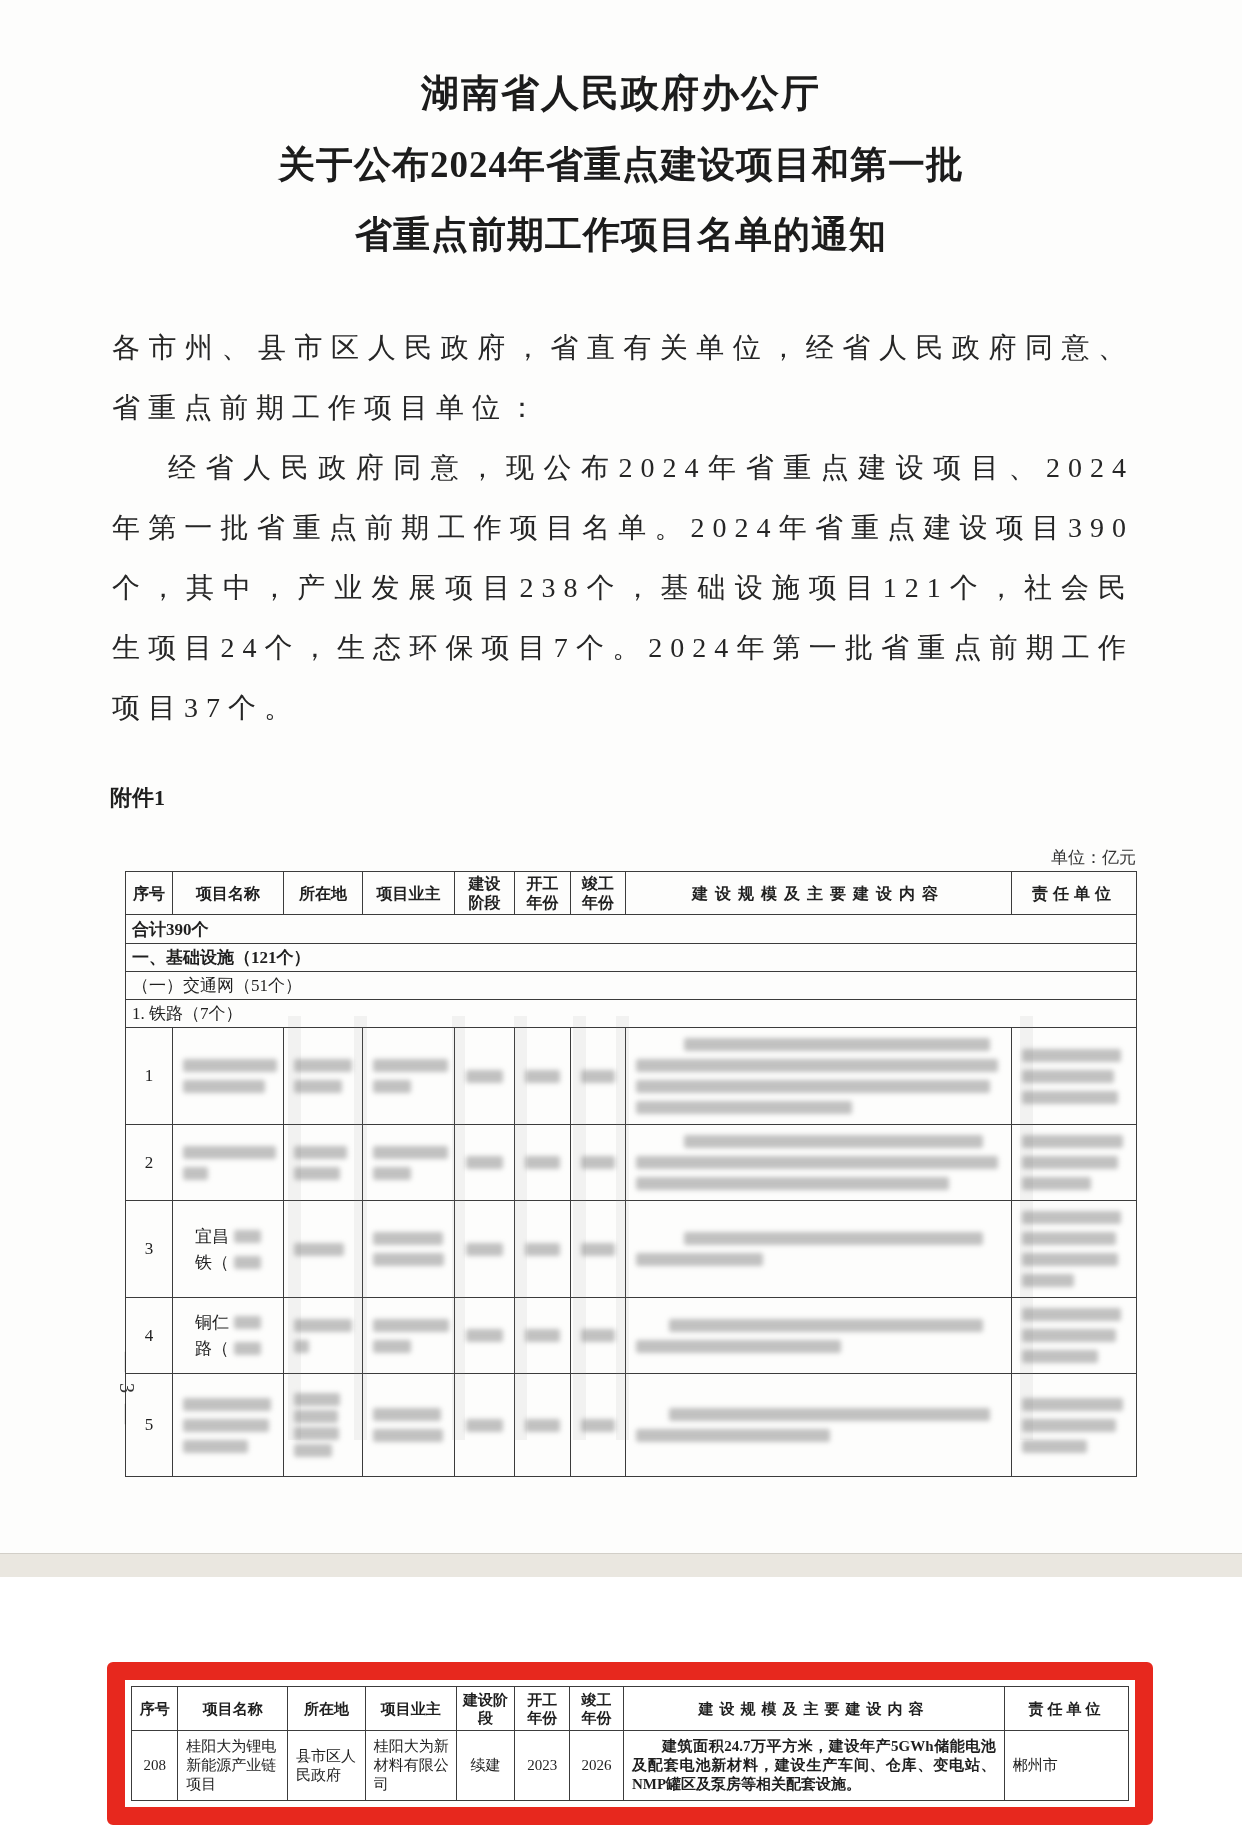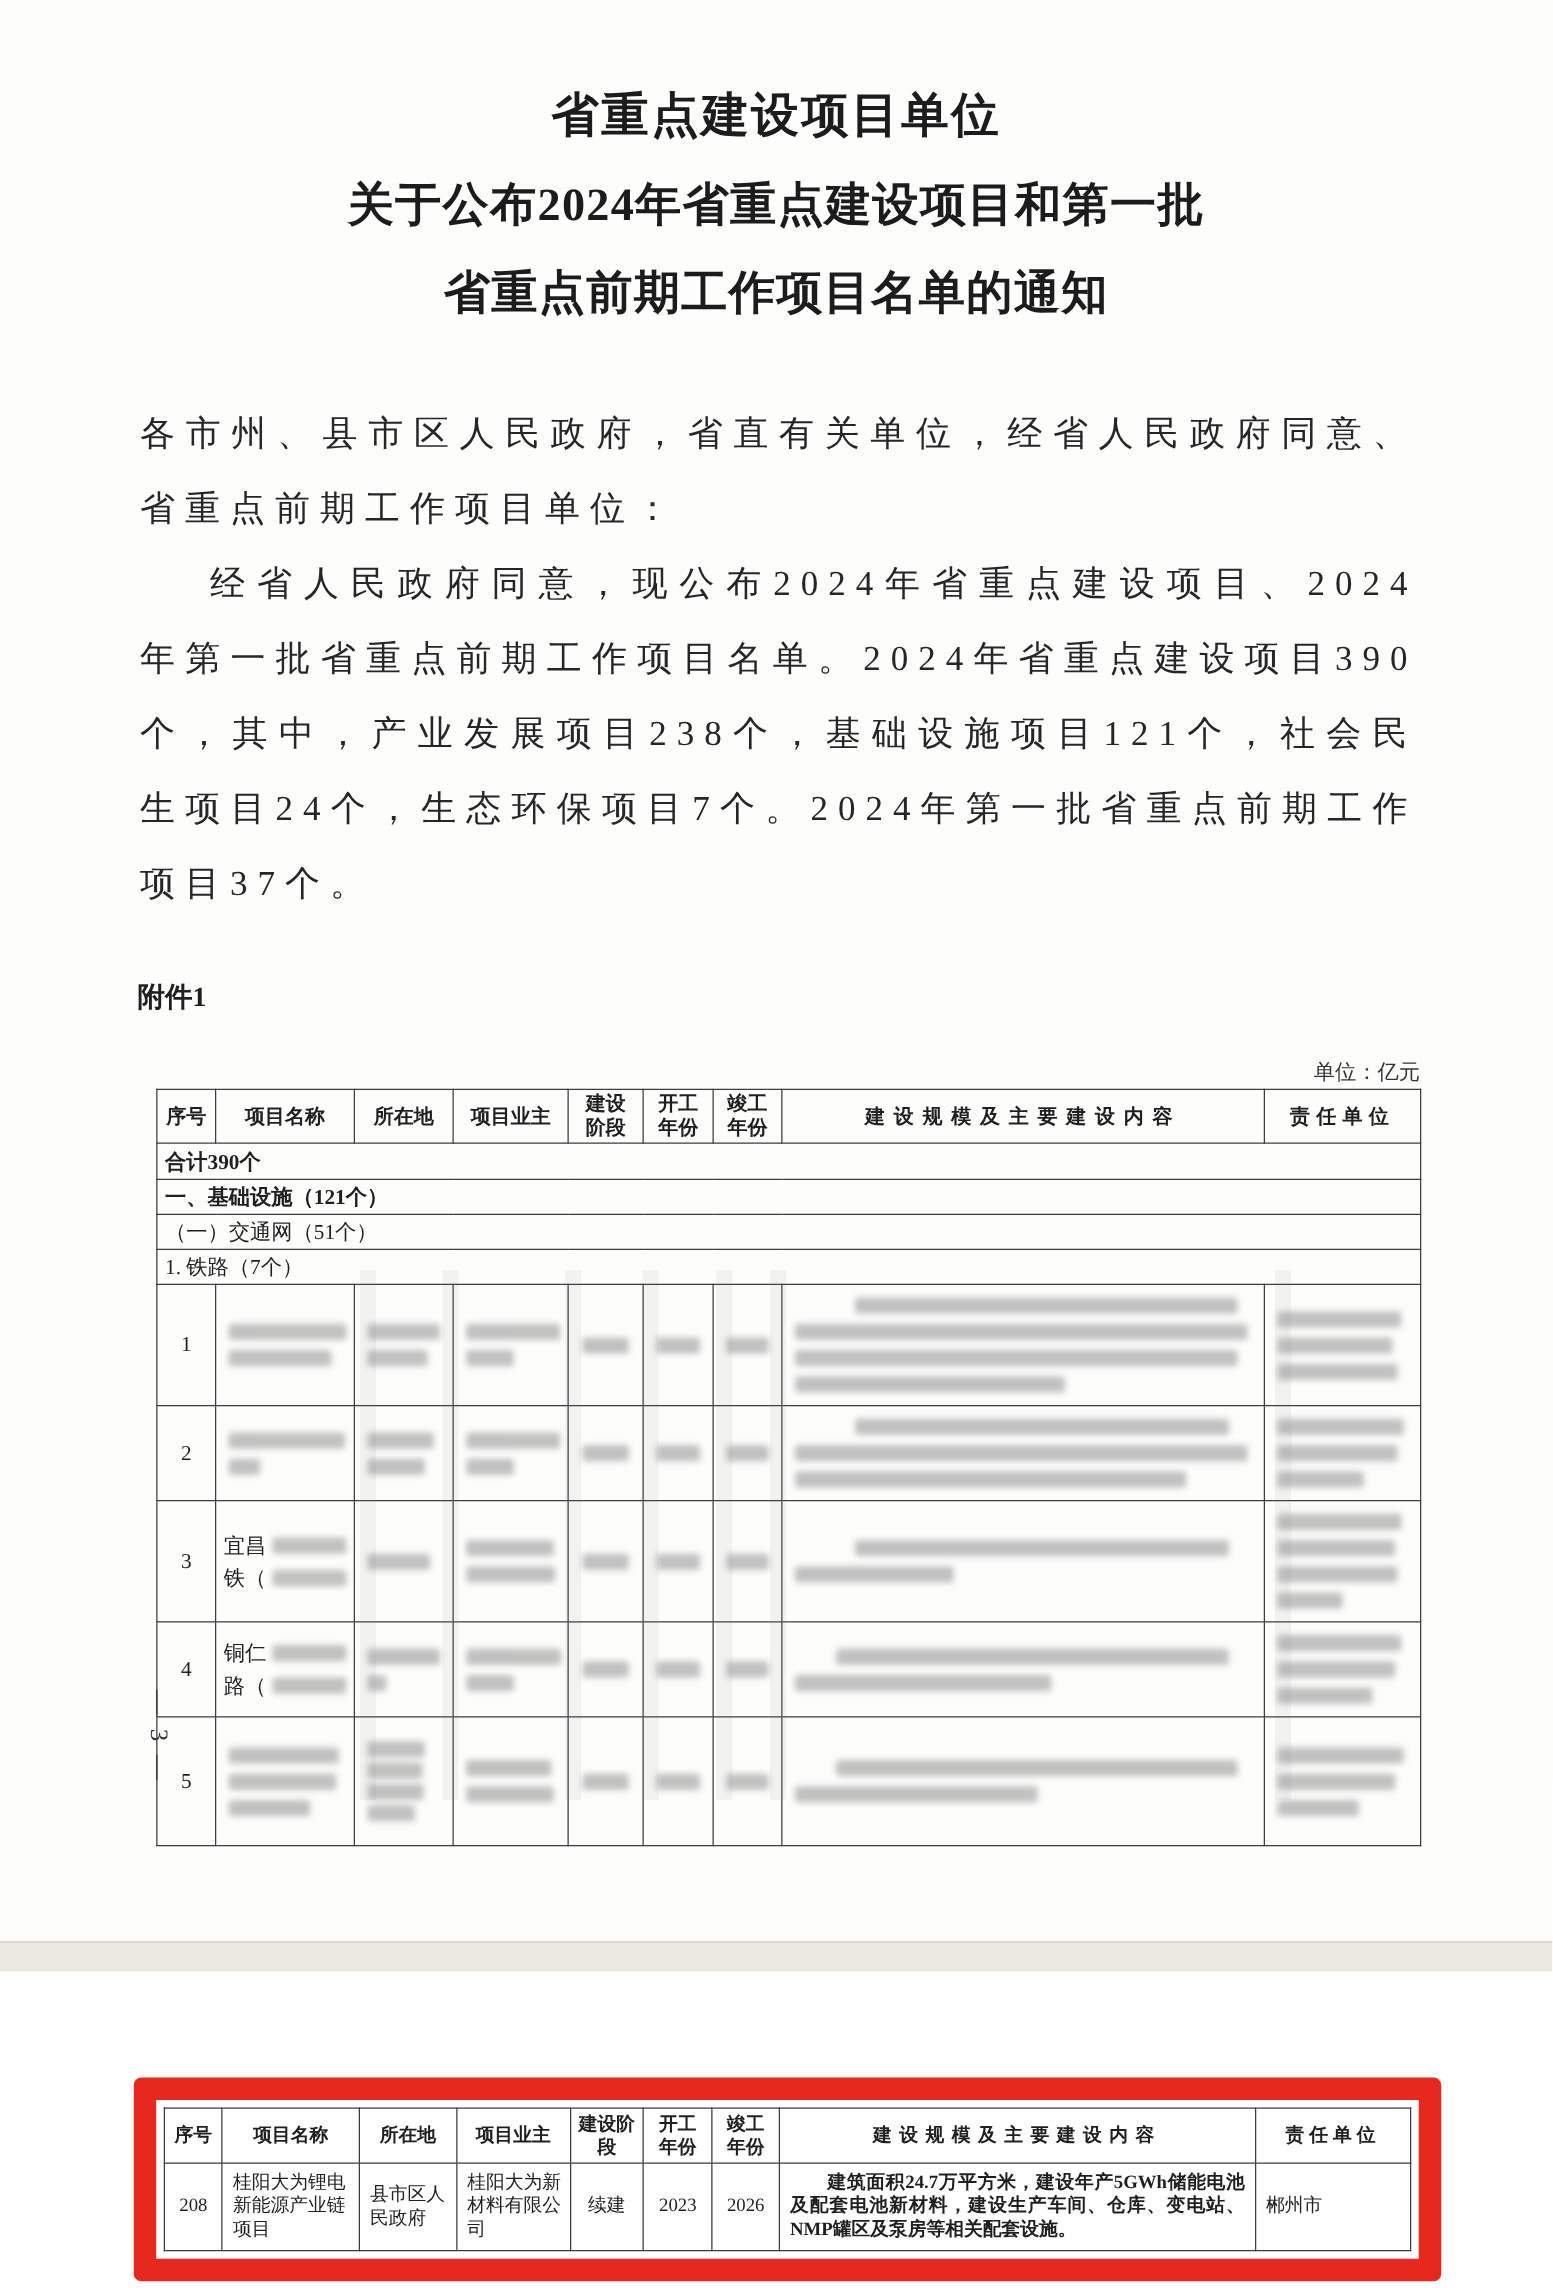--- a/index.html
+++ b/index.html
@@ -29,21 +29,21 @@
   th.sp-wide{letter-spacing:7px;}
   th.sp-med{letter-spacing:5px;}
   th.narrow{padding:2px 10px;}
   td.span-row{text-align:left;padding-left:10px;height:28px;font-size:17px;}
   td.bold{font-weight:bold;}
   td.c{text-align:center;}
   
   .bl{height:13px;background:#858585;opacity:.5;filter:blur(2.6px);border-radius:2px;
       margin:8px auto 8px 4px;}
   .bl.cen{margin:8px auto;}
-  .frag-line{display:flex;align-items:center;gap:5px;margin:3px 0;}
+  .frag-line{display:flex;align-items:center;gap:5px;margin:3px 16px;}
   .frag-line .bl{flex:1 1 auto;margin:0;}
   .frag-line span{white-space:nowrap;}
   
   .band{position:absolute;top:1016px;height:424px;width:13px;background:rgba(130,130,130,.09);pointer-events:none;}
   
   .page-no{position:absolute;left:58px;top:1352px;width:30px;height:80px;}
   .page-no span{display:block;transform:rotate(90deg);transform-origin:40px 40px;
       font-size:20px;letter-spacing:3px;color:#333;white-space:nowrap;}
   
   .strip{position:absolute;left:0;top:1553px;width:1242px;height:24px;background:#eae7e0;
@@ -62,21 +62,21 @@
   .hl-table td.l{text-align:left;padding-left:8px;}
 </style>
 </head>
 <body>
 
 <div class="screen">
 
   <section class="page-top">
 
     <div class="title-block">
-      <div class="t-line t-1">省重点建设项目单位</div>
+      <div class="t-line t-1">湖南省人民政府办公厅</div>
       <div class="t-line t-2">关于公布2024年省重点建设项目和第一批</div>
       <div class="t-line t-3">省重点前期工作项目名单的通知</div>
     </div>
 
     <div class="body-text">
       <p>各市州、县市区人民政府，省直有关单位，经省人民政府同意、省重点前期工作项目单位：</p>
       <p class="indent">经省人民政府同意，现公布2024年省重点建设项目、2024年第一批省重点前期工作项目名单。2024年省重点建设项目390个，其中，产业发展项目238个，基础设施项目121个，社会民生项目24个，生态环保项目7个。2024年第一批省重点前期工作项目37个。</p>
     </div>
 
     <div class="attach-label">附件1</div>

